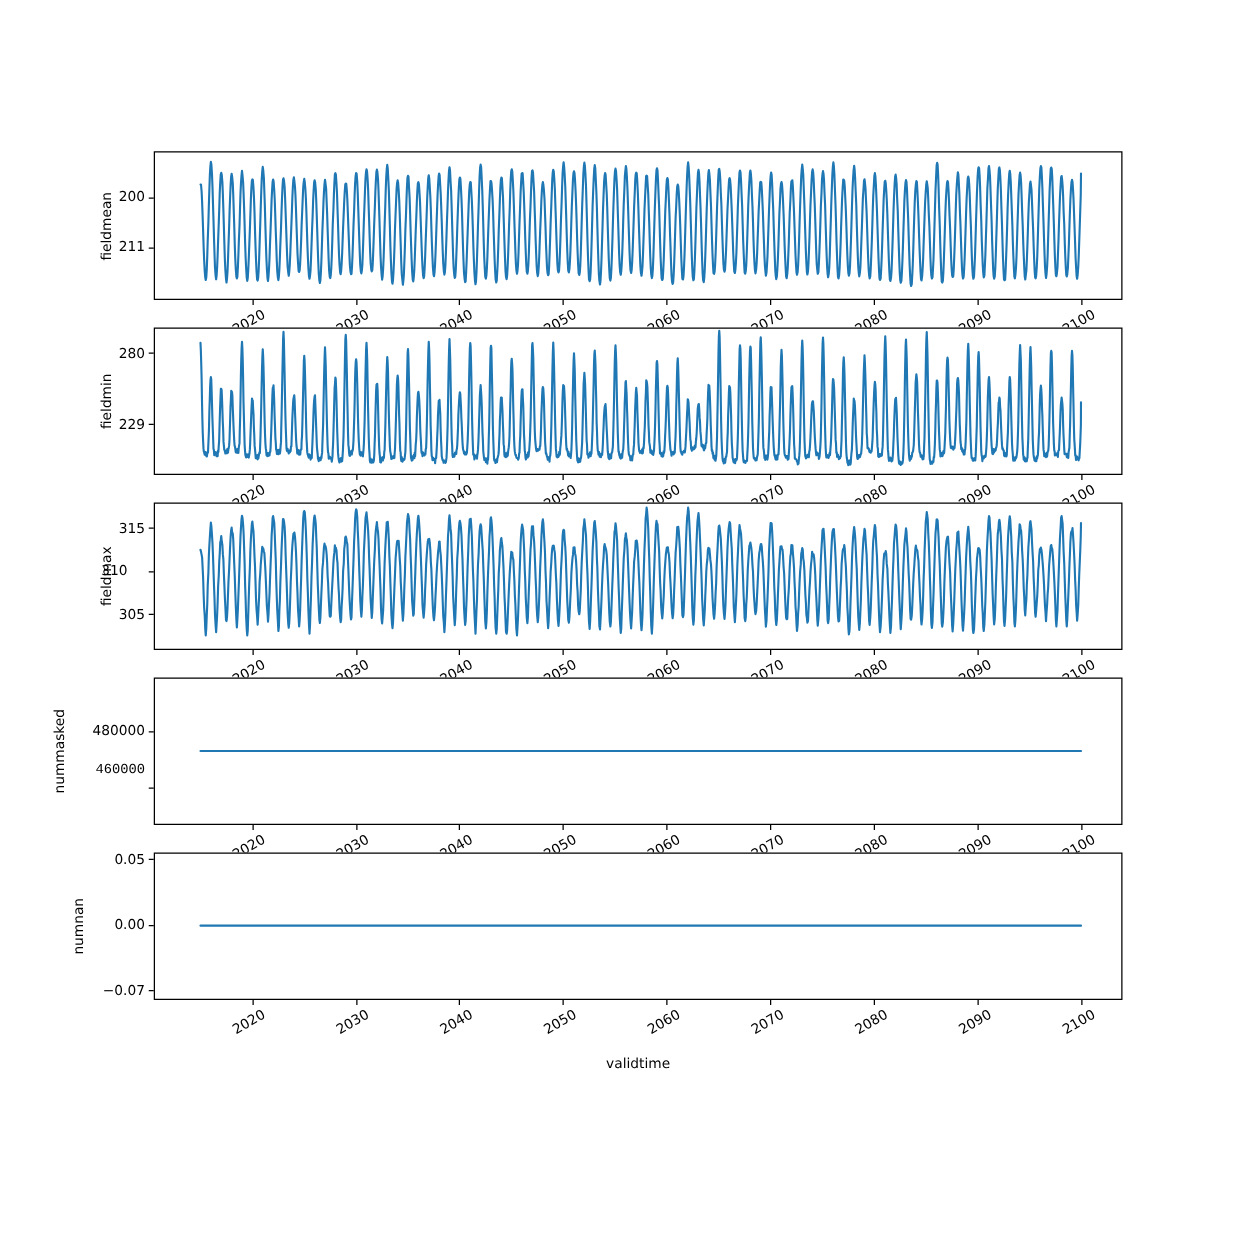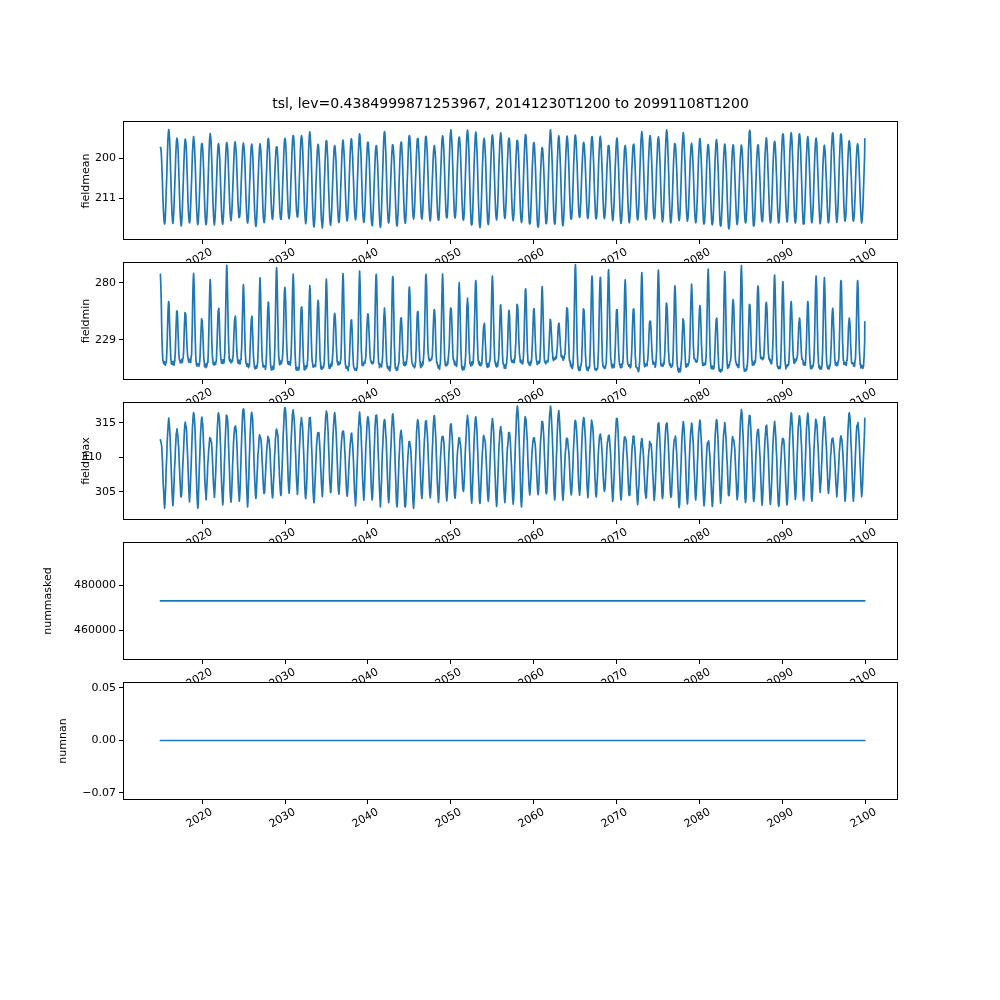--- a/index.html
+++ b/index.html
@@ -11,21 +11,20 @@
   .panel svg{position:absolute;left:0;top:0;}
   .ytick-label{position:absolute;width:70px;text-align:right;font-size:11px;line-height:14px;white-space:nowrap;}
   .xtick-label{position:absolute;font-size:11px;line-height:13px;white-space:nowrap;transform-origin:100% 0;transform:rotate(-30deg);}
   .ylabel{position:absolute;width:200px;text-align:center;font-size:11px;line-height:14px;transform:rotate(-90deg);}
   .tickmark{position:absolute;background:#000;}
 </style>
 </head>
 <body>
 
 <div class="figure">
-  <div class="title">tsl, lev=0.4384999871253967, 20141230T1200 to 20991108T1200</div>
   <div id="plots">
       <div class="panel" style="left: 123px; top: 121px; width: 775px; height: 119px;">
         <svg width="773" height="117">
           <polyline points="36.4,25.6 36.8,25.6 37.3,31.4 37.7,39.9 38.1,50.9 38.5,62.7 38.9,75.5 39.3,85.6 39.8,95.1 40.2,100.0 40.6,102.0 41.0,100.1 41.4,93.7 41.8,83.1 42.2,69.8 42.7,56.3 43.1,41.7 43.5,29.4 43.9,17.7 44.3,11.0 44.7,7.5 45.1,9.6 45.6,17.4 46.0,27.9 46.4,41.3 46.8,54.4 47.2,68.4 47.6,80.7 48.0,92.1 48.5,98.7 48.9,101.4 49.3,98.2 49.7,91.7 50.1,82.4 50.5,70.3 51.0,56.8 51.4,45.0 51.8,31.8 52.2,23.9 52.6,17.7 53.0,16.2 53.4,17.8 53.9,23.9 54.3,33.8 54.7,45.7 55.1,59.3 55.5,72.8 55.9,85.6 56.3,94.2 56.8,101.1 57.2,104.0 57.6,100.9 58.0,95.3 58.4,85.6 58.8,73.6 59.3,59.6 59.7,46.1 60.1,35.5 60.5,26.0 60.9,19.5 61.3,17.0 61.7,19.3 62.2,24.4 62.6,34.0 63.0,46.5 63.4,59.0 63.8,73.3 64.2,84.6 64.6,93.0 65.1,99.3 65.5,100.8 65.9,99.3 66.3,91.9 66.7,82.2 67.1,70.4 67.6,58.8 68.0,45.4 68.4,32.4 68.8,24.3 69.2,18.4 69.6,14.7 70.0,18.2 70.5,23.8 70.9,33.9 71.3,44.8 71.7,58.1 72.1,72.5 72.5,83.8 72.9,92.3 73.4,100.3 73.8,102.7 74.2,100.4 74.6,94.0 75.0,85.3 75.4,74.7 75.9,61.6 76.3,49.6 76.7,37.5 77.1,28.5 77.5,22.6 77.9,21.5 78.3,22.0 78.8,28.4 79.2,36.7 79.6,47.9 80.0,62.3 80.4,74.9 80.8,85.6 81.2,94.6 81.7,101.7 82.1,102.5 82.5,100.5 82.9,94.7 83.3,85.2 83.7,72.7 84.2,57.1 84.6,43.6 85.0,31.7 85.4,21.0 85.8,15.0 86.2,11.5 86.6,14.4 87.1,20.5 87.5,32.0 87.9,43.5 88.3,58.4 88.7,72.0 89.1,84.4 89.5,92.8 90.0,100.6 90.4,102.8 90.8,99.1 91.2,93.2 91.6,84.9 92.0,73.3 92.5,60.5 92.9,49.1 93.3,37.3 93.7,29.6 94.1,23.3 94.5,21.6 94.9,23.2 95.4,30.4 95.8,38.2 96.2,49.8 96.6,62.8 97.0,73.5 97.4,85.9 97.8,94.9 98.3,100.3 98.7,102.1 99.1,99.2 99.5,93.3 99.9,84.2 100.3,73.0 100.8,60.6 101.2,47.7 101.6,36.8 102.0,27.7 102.4,21.9 102.8,20.6 103.2,22.4 103.7,27.6 104.1,37.0 104.5,48.2 104.9,59.8 105.3,71.7 105.7,82.4 106.1,91.3 106.6,96.1 107.0,98.6 107.4,95.5 107.8,90.2 108.2,81.6 108.6,70.7 109.1,57.9 109.5,47.3 109.9,35.8 110.3,27.3 110.7,21.7 111.1,19.9 111.5,22.9 112.0,27.6 112.4,35.0 112.8,46.0 113.2,58.1 113.6,69.4 114.0,80.7 114.4,87.8 114.9,95.0 115.3,95.6 115.7,94.4 116.1,89.5 116.5,80.7 116.9,70.8 117.3,57.9 117.8,46.0 118.2,36.4 118.6,27.4 119.0,23.5 119.4,21.1 119.8,23.6 120.3,29.4 120.7,36.7 121.1,47.4 121.5,60.7 121.9,73.3 122.3,83.6 122.7,92.4 123.2,99.1 123.6,101.0 124.0,98.7 124.4,94.7 124.8,85.7 125.2,74.5 125.6,63.0 126.1,50.9 126.5,38.6 126.9,30.6 127.3,24.0 127.7,22.2 128.1,23.9 128.6,29.5 129.0,38.9 129.4,50.7 129.8,63.1 130.2,76.4 130.6,87.4 131.0,96.7 131.5,102.5 131.9,104.4 132.3,102.2 132.7,96.1 133.1,87.1 133.5,75.3 133.9,62.7 134.4,50.4 134.8,39.2 135.2,31.1 135.6,25.2 136.0,21.8 136.4,25.0 136.9,29.0 137.3,39.3 137.7,48.9 138.1,61.6 138.5,73.3 138.9,85.4 139.3,94.3 139.8,99.5 140.2,100.5 140.6,98.3 141.0,92.8 141.4,83.9 141.8,71.8 142.2,57.6 142.7,46.2 143.1,34.3 143.5,24.6 143.9,17.5 144.3,16.5 144.7,17.6 145.2,25.2 145.6,32.6 146.0,45.1 146.4,56.8 146.8,69.9 147.2,81.4 147.6,89.3 148.1,95.8 148.5,97.4 148.9,94.9 149.3,89.2 149.7,81.2 150.1,70.4 150.5,59.6 151.0,47.9 151.4,38.6 151.8,31.2 152.2,25.8 152.6,24.8 153.0,25.1 153.5,31.0 153.9,38.5 154.3,49.0 154.7,59.9 155.1,70.3 155.5,81.0 155.9,90.1 156.4,95.5 156.8,97.3 157.2,97.2 157.6,91.4 158.0,82.6 158.4,71.0 158.8,58.3 159.3,46.2 159.7,33.8 160.1,24.5 160.5,18.9 160.9,16.4 161.3,17.1 161.8,23.4 162.2,32.8 162.6,44.9 163.0,56.9 163.4,69.0 163.8,80.4 164.2,90.0 164.7,95.4 165.1,96.7 165.5,94.5 165.9,89.6 166.3,79.2 166.7,67.6 167.1,54.6 167.6,41.4 168.0,30.2 168.4,20.9 168.8,15.6 169.2,13.5 169.6,14.6 170.1,21.4 170.5,29.8 170.9,42.6 171.3,54.4 171.7,67.2 172.1,79.3 172.5,88.1 173.0,93.5 173.4,95.1 173.8,94.3 174.2,89.0 174.6,78.9 175.0,67.6 175.4,55.8 175.9,43.2 176.3,31.1 176.7,22.5 177.1,15.8 177.5,13.7 177.9,15.4 178.4,21.2 178.8,30.4 179.2,42.7 179.6,55.2 180.0,68.7 180.4,81.9 180.8,91.1 181.3,97.9 181.7,101.7 182.1,99.0 182.5,93.3 182.9,84.2 183.3,72.0 183.7,58.1 184.2,43.4 184.6,29.5 185.0,19.4 185.4,13.2 185.8,9.9 186.2,12.9 186.6,20.4 187.1,31.1 187.5,44.8 187.9,59.0 188.3,74.7 188.7,86.1 189.1,95.8 189.6,103.4 190.0,105.0 190.4,102.0 190.8,95.6 191.2,86.5 191.6,74.8 192.0,60.8 192.5,48.0 192.9,38.4 193.3,28.7 193.7,24.3 194.1,22.3 194.5,24.2 194.9,29.6 195.4,38.8 195.8,49.6 196.2,62.4 196.6,74.8 197.0,87.9 197.4,97.1 197.9,102.0 198.3,105.8 198.7,102.5 199.1,97.5 199.5,87.5 199.9,76.1 200.3,61.9 200.8,49.5 201.2,37.3 201.6,26.8 202.0,20.0 202.4,18.6 202.8,19.4 203.2,27.6 203.7,36.4 204.1,48.8 204.5,62.7 204.9,74.5 205.3,85.7 205.7,95.1 206.2,101.8 206.6,103.1 207.0,99.9 207.4,94.5 207.8,85.2 208.2,73.7 208.6,62.0 209.1,50.1 209.5,38.8 209.9,30.2 210.3,24.7 210.7,23.7 211.1,25.3 211.5,30.7 212.0,39.1 212.4,50.0 212.8,61.2 213.2,72.6 213.6,83.3 214.0,91.5 214.5,98.7 214.9,100.5 215.3,99.1 215.7,92.9 216.1,83.8 216.5,72.2 216.9,61.4 217.4,47.5 217.8,35.6 218.2,27.3 218.6,20.4 219.0,18.2 219.4,20.9 219.8,27.4 220.3,36.1 220.7,46.3 221.1,60.1 221.5,72.2 221.9,82.5 222.3,91.5 222.8,97.5 223.2,99.0 223.6,96.1 224.0,90.3 224.4,81.2 224.8,70.4 225.2,58.0 225.7,44.1 226.1,33.0 226.5,25.0 226.9,19.0 227.3,16.8 227.7,18.1 228.1,25.0 228.6,33.7 229.0,44.4 229.4,55.5 229.8,68.1 230.2,79.3 230.6,88.7 231.1,95.3 231.5,97.7 231.9,95.8 232.3,90.5 232.7,80.7 233.1,69.6 233.5,56.7 234.0,43.2 234.4,30.8 234.8,21.8 235.2,14.8 235.6,11.8 236.0,14.2 236.4,22.4 236.9,30.6 237.3,43.0 237.7,56.8 238.1,69.9 238.5,82.9 238.9,91.9 239.4,97.9 239.8,100.3 240.2,99.4 240.6,94.0 241.0,84.3 241.4,73.5 241.8,60.8 242.3,46.6 242.7,36.6 243.1,27.4 243.5,21.4 243.9,20.0 244.3,20.9 244.7,27.5 245.2,37.5 245.6,48.1 246.0,62.4 246.4,75.5 246.8,86.6 247.2,96.1 247.7,101.2 248.1,103.7 248.5,103.2 248.9,95.9 249.3,86.7 249.7,75.6 250.1,64.5 250.6,51.0 251.0,40.1 251.4,30.6 251.8,25.8 252.2,23.7 252.6,23.8 253.0,30.3 253.5,39.0 253.9,49.5 254.3,61.5 254.7,75.3 255.1,86.2 255.5,95.5 256.0,102.7 256.4,105.4 256.8,103.1 257.2,95.7 257.6,84.6 258.0,71.9 258.4,58.2 258.9,43.5 259.3,29.7 259.7,18.7 260.1,12.0 260.5,9.7 260.9,11.5 261.3,19.7 261.8,30.5 262.2,43.0 262.6,57.2 263.0,72.3 263.4,84.3 263.8,92.5 264.2,99.4 264.7,100.9 265.1,98.5 265.5,92.7 265.9,83.9 266.3,71.5 266.7,59.8 267.2,46.9 267.6,36.8 268.0,29.2 268.4,22.8 268.8,22.8 269.2,24.6 269.6,29.9 270.1,38.5 270.5,48.4 270.9,62.3 271.3,73.9 271.7,85.7 272.1,94.6 272.5,101.5 273.0,104.0 273.4,102.4 273.8,95.4 274.2,87.4 274.6,75.9 275.0,62.2 275.5,49.3 275.9,38.0 276.3,28.0 276.7,21.9 277.1,20.1 277.5,20.4 277.9,27.5 278.4,35.8 278.8,48.1 279.2,60.6 279.6,73.1 280.0,84.6 280.4,94.7 280.8,99.4 281.3,101.3 281.7,98.5 282.1,91.3 282.5,81.8 282.9,69.9 283.3,57.0 283.8,44.3 284.2,30.7 284.6,20.9 285.0,14.8 285.4,13.5 285.8,15.0 286.2,21.2 286.7,31.0 287.1,42.4 287.5,55.2 287.9,67.1 288.3,78.7 288.7,88.6 289.1,94.2 289.6,97.0 290.0,94.6 290.4,89.8 290.8,80.6 291.2,68.2 291.6,56.3 292.1,43.3 292.5,31.6 292.9,23.7 293.3,17.0 293.7,16.5 294.1,16.6 294.5,23.1 295.0,32.4 295.4,43.3 295.8,55.6 296.2,68.8 296.6,79.7 297.0,89.1 297.4,95.4 297.9,97.0 298.3,94.8 298.7,89.5 299.1,80.2 299.5,67.9 299.9,54.9 300.4,42.8 300.8,31.7 301.2,21.1 301.6,14.8 302.0,14.3 302.4,16.0 302.8,23.1 303.3,31.4 303.7,44.4 304.1,56.0 304.5,69.8 304.9,80.2 305.3,90.4 305.7,96.1 306.2,98.9 306.6,96.8 307.0,91.1 307.4,82.8 307.8,71.4 308.2,61.1 308.7,49.3 309.1,38.4 309.5,30.6 309.9,25.7 310.3,23.7 310.7,25.8 311.1,29.8 311.6,37.3 312.0,48.4 312.4,59.5 312.8,73.1 313.2,82.7 313.6,91.9 314.0,96.2 314.5,98.2 314.9,97.4 315.3,91.2 315.7,80.4 316.1,69.3 316.5,56.4 317.0,43.3 317.4,32.2 317.8,21.7 318.2,15.9 318.6,13.8 319.0,15.3 319.4,20.6 319.9,29.8 320.3,42.3 320.7,53.6 321.1,66.7 321.5,78.4 321.9,89.0 322.3,94.3 322.8,96.0 323.2,94.9 323.6,88.7 324.0,79.1 324.4,66.8 324.8,53.0 325.3,39.8 325.7,27.0 326.1,16.2 326.5,11.1 326.9,7.8 327.3,11.3 327.7,17.3 328.2,27.0 328.6,39.5 329.0,52.3 329.4,66.2 329.8,78.3 330.2,88.0 330.6,94.5 331.1,95.9 331.5,93.5 331.9,88.2 332.3,79.5 332.7,67.7 333.1,53.8 333.5,41.8 334.0,30.1 334.4,21.0 334.8,16.4 335.2,15.0 335.6,16.5 336.0,21.6 336.5,31.7 336.9,42.1 337.3,54.7 337.7,68.6 338.1,80.2 338.5,89.3 338.9,96.6 339.4,98.0 339.8,96.2 340.2,90.9 340.6,81.2 341.0,68.1 341.4,54.0 341.8,40.9 342.3,27.8 342.7,16.9 343.1,11.2 343.5,8.1 343.9,10.7 344.3,16.6 344.8,26.8 345.2,40.6 345.6,55.4 346.0,70.7 346.4,83.4 346.8,93.6 347.2,101.6 347.7,103.0 348.1,101.7 348.5,95.9 348.9,85.1 349.3,71.5 349.7,56.9 350.1,42.2 350.6,29.4 351.0,20.2 351.4,13.0 351.8,10.1 352.2,12.6 352.6,20.8 353.1,31.9 353.5,43.8 353.9,59.5 354.3,74.2 354.7,86.5 355.1,97.4 355.5,102.5 356.0,105.6 356.4,102.6 356.8,95.6 357.2,85.6 357.6,72.9 358.0,60.0 358.4,45.9 358.9,32.9 359.3,23.2 359.7,18.4 360.1,16.4 360.5,17.8 360.9,24.9 361.4,33.4 361.8,44.8 362.2,59.2 362.6,72.1 363.0,84.8 363.4,93.3 363.8,100.4 364.3,102.5 364.7,100.3 365.1,93.6 365.5,83.1 365.9,71.0 366.3,57.2 366.7,44.0 367.2,30.6 367.6,20.5 368.0,14.8 368.4,12.9 368.8,14.8 369.2,20.6 369.7,29.9 370.1,43.1 370.5,55.6 370.9,68.1 371.3,80.9 371.7,90.1 372.1,95.4 372.6,97.8 373.0,94.9 373.4,88.9 373.8,80.4 374.2,68.5 374.6,53.5 375.0,40.8 375.5,29.6 375.9,18.9 376.3,14.5 376.7,10.8 377.1,13.2 377.5,19.2 378.0,30.2 378.4,42.1 378.8,54.4 379.2,66.8 379.6,79.0 380.0,88.2 380.4,94.3 380.9,96.4 381.3,94.2 381.7,88.2 382.1,79.2 382.5,67.8 382.9,55.6 383.3,43.3 383.8,32.2 384.2,21.9 384.6,17.2 385.0,16.1 385.4,16.8 385.8,22.5 386.3,33.0 386.7,44.4 387.1,57.7 387.5,69.7 387.9,81.3 388.3,90.9 388.7,96.0 389.2,98.6 389.6,95.6 390.0,90.9 390.4,81.5 390.8,69.8 391.2,58.8 391.6,45.5 392.1,34.6 392.5,26.2 392.9,18.8 393.3,18.5 393.7,19.0 394.1,25.6 394.6,33.7 395.0,46.2 395.4,57.2 395.8,71.1 396.2,83.1 396.6,92.2 397.0,97.7 397.5,100.5 397.9,98.6 398.3,92.9 398.7,83.2 399.1,69.8 399.5,56.2 399.9,43.6 400.4,30.2 400.8,20.3 401.2,14.0 401.6,12.6 402.0,14.3 402.4,22.2 402.8,32.1 403.3,43.9 403.7,58.2 404.1,72.1 404.5,84.4 404.9,93.3 405.3,100.7 405.8,102.0 406.2,101.1 406.6,94.4 407.0,85.7 407.4,73.2 407.8,60.6 408.2,47.1 408.7,36.8 409.1,27.3 409.5,21.7 409.9,20.5 410.3,21.5 410.7,28.2 411.1,37.6 411.6,49.9 412.0,64.0 412.4,75.4 412.8,87.6 413.2,97.8 413.6,103.2 414.1,105.1 414.5,104.1 414.9,98.4 415.3,89.6 415.7,77.7 416.1,64.4 416.5,51.9 417.0,42.1 417.4,32.6 417.8,27.0 418.2,25.6 418.6,26.9 419.0,31.9 419.4,39.3 419.9,50.5 420.3,62.0 420.7,74.7 421.1,86.1 421.5,94.8 421.9,101.2 422.4,101.6 422.8,98.9 423.2,92.0 423.6,82.3 424.0,69.7 424.4,55.9 424.8,42.6 425.3,28.0 425.7,18.2 426.1,11.3 426.5,7.8 426.9,11.4 427.3,18.0 427.7,27.9 428.2,40.9 428.6,54.5 429.0,68.6 429.4,81.7 429.8,92.2 430.2,99.4 430.7,102.2 431.1,101.3 431.5,94.9 431.9,85.4 432.3,73.3 432.7,59.3 433.1,44.6 433.6,32.8 434.0,23.0 434.4,16.0 434.8,13.9 435.2,16.2 435.6,23.3 436.0,33.4 436.5,46.3 436.9,59.1 437.3,73.9 437.7,86.3 438.1,96.5 438.5,101.9 439.0,103.7 439.4,100.3 439.8,93.7 440.2,83.5 440.6,71.7 441.0,57.8 441.4,44.5 441.9,31.6 442.3,23.0 442.7,16.5 443.1,14.0 443.5,17.1 443.9,21.8 444.3,31.4 444.8,43.1 445.2,56.9 445.6,70.2 446.0,81.4 446.4,90.1 446.8,96.5 447.3,97.1 447.7,95.2 448.1,89.6 448.5,80.5 448.9,68.5 449.3,55.3 449.7,42.3 450.2,29.5 450.6,20.1 451.0,13.8 451.4,13.1 451.8,15.6 452.2,21.2 452.6,31.3 453.1,41.6 453.5,55.0 453.9,67.6 454.3,78.3 454.7,88.4 455.1,93.6 455.6,95.4 456.0,93.9 456.4,87.4 456.8,79.5 457.2,68.2 457.6,56.6 458.0,45.4 458.5,35.9 458.9,27.4 459.3,21.5 459.7,20.5 460.1,22.1 460.5,26.7 460.9,34.8 461.4,46.3 461.8,57.2 462.2,68.8 462.6,80.6 463.0,88.4 463.4,95.1 463.9,96.4 464.3,93.8 464.7,88.6 465.1,80.8 465.5,68.6 465.9,56.6 466.3,43.0 466.8,31.5 467.2,22.4 467.6,15.8 468.0,14.5 468.4,15.9 468.8,22.0 469.2,31.6 469.7,42.6 470.1,56.2 470.5,69.5 470.9,79.4 471.3,88.7 471.7,96.0 472.2,96.9 472.6,94.9 473.0,90.1 473.4,80.6 473.8,68.5 474.2,56.0 474.6,42.0 475.1,30.4 475.5,22.9 475.9,16.3 476.3,14.4 476.7,17.0 477.1,22.4 477.5,33.0 478.0,43.9 478.4,55.7 478.8,70.0 479.2,80.9 479.6,88.9 480.0,94.7 480.4,96.7 480.9,93.7 481.3,88.8 481.7,80.8 482.1,69.1 482.5,58.9 482.9,47.3 483.4,37.5 483.8,29.7 484.2,23.9 484.6,23.5 485.0,23.7 485.4,28.6 485.8,36.5 486.3,47.6 486.7,59.5 487.1,70.4 487.5,81.7 487.9,90.0 488.3,94.8 488.7,98.6 489.2,96.0 489.6,90.0 490.0,82.9 490.4,70.9 490.8,58.9 491.2,46.6 491.7,34.1 492.1,24.3 492.5,18.9 492.9,16.0 493.3,17.8 493.7,24.9 494.1,35.2 494.6,45.9 495.0,59.5 495.4,71.8 495.8,83.2 496.2,93.8 496.6,98.6 497.0,101.3 497.5,99.1 497.9,92.9 498.3,85.3 498.7,74.7 499.1,61.2 499.5,48.7 500.0,38.6 500.4,28.8 500.8,24.9 501.2,23.6 501.6,25.4 502.0,30.8 502.4,38.4 502.9,50.1 503.3,61.6 503.7,74.5 504.1,84.1 504.5,92.4 504.9,99.1 505.3,100.6 505.8,97.3 506.2,92.1 506.6,83.1 507.0,73.0 507.4,59.5 507.8,47.7 508.3,38.4 508.7,28.6 509.1,23.2 509.5,22.7 509.9,22.2 510.3,27.4 510.7,36.1 511.2,47.3 511.6,58.8 512.0,70.6 512.4,81.8 512.8,90.0 513.2,96.0 513.6,97.8 514.1,95.7 514.5,90.4 514.9,80.7 515.3,68.7 515.7,54.7 516.1,42.4 516.6,29.0 517.0,18.6 517.4,13.2 517.8,9.6 518.2,13.0 518.6,17.8 519.0,28.6 519.5,41.6 519.9,54.5 520.3,67.1 520.7,79.3 521.1,88.2 521.5,95.6 521.9,97.6 522.4,95.0 522.8,88.1 523.2,78.3 523.6,67.4 524.0,53.5 524.4,41.4 524.9,30.7 525.3,21.4 525.7,15.5 526.1,13.5 526.5,15.5 526.9,21.3 527.3,30.9 527.8,42.0 528.2,54.2 528.6,67.2 529.0,79.8 529.4,89.5 529.8,93.7 530.2,97.0 530.7,95.7 531.1,89.1 531.5,79.5 531.9,69.2 532.3,56.2 532.7,42.6 533.2,32.5 533.6,21.5 534.0,17.2 534.4,14.9 534.8,16.9 535.2,21.9 535.6,31.9 536.1,42.5 536.5,56.8 536.9,70.0 537.3,82.1 537.7,91.5 538.1,97.3 538.5,99.8 539.0,96.9 539.4,92.1 539.8,82.6 540.2,68.6 540.6,55.9 541.0,41.6 541.5,27.8 541.9,17.5 542.3,11.2 542.7,7.9 543.1,11.0 543.5,17.4 543.9,28.6 544.4,41.8 544.8,55.3 545.2,70.7 545.6,82.2 546.0,93.2 546.4,99.6 546.8,100.8 547.3,98.2 547.7,92.3 548.1,83.4 548.5,72.7 548.9,59.0 549.3,47.8 549.7,36.7 550.2,27.3 550.6,21.7 551.0,21.8 551.4,22.7 551.8,27.4 552.2,36.0 552.7,46.9 553.1,58.8 553.5,71.7 553.9,82.5 554.3,91.3 554.7,96.6 555.1,98.5 555.6,96.6 556.0,91.3 556.4,80.8 556.8,69.6 557.2,55.9 557.6,42.2 558.0,29.8 558.5,19.8 558.9,14.1 559.3,10.6 559.7,13.8 560.1,20.7 560.5,30.2 561.0,41.6 561.4,56.5 561.8,69.6 562.2,81.7 562.6,91.3 563.0,96.3 563.4,99.1 563.9,96.3 564.3,91.9 564.7,81.9 565.1,70.7 565.5,60.1 565.9,47.9 566.3,36.7 566.8,29.4 567.2,22.7 567.6,21.4 568.0,24.4 568.4,28.9 568.8,37.9 569.3,48.1 569.7,60.4 570.1,73.0 570.5,84.0 570.9,93.2 571.3,98.3 571.7,100.7 572.2,99.1 572.6,92.7 573.0,83.0 573.4,72.5 573.8,60.0 574.2,46.1 574.6,34.7 575.1,25.8 575.5,18.7 575.9,16.5 576.3,19.1 576.7,25.7 577.1,34.8 577.6,47.5 578.0,60.0 578.4,72.5 578.8,84.5 579.2,94.0 579.6,100.9 580.0,102.0 580.5,100.9 580.9,94.3 581.3,85.7 581.7,74.9 582.1,61.7 582.5,50.3 582.9,37.9 583.4,28.9 583.8,23.3 584.2,22.6 584.6,24.8 585.0,30.5 585.4,37.6 585.9,49.9 586.3,62.9 586.7,75.2 587.1,86.6 587.5,95.5 587.9,101.7 588.3,102.8 588.8,100.5 589.2,95.3 589.6,85.3 590.0,73.5 590.4,60.7 590.8,46.9 591.2,36.0 591.7,25.5 592.1,19.4 592.5,17.7 592.9,20.4 593.3,25.2 593.7,36.6 594.2,46.9 594.6,61.5 595.0,74.0 595.4,86.3 595.8,96.5 596.2,102.2 596.6,104.2 597.1,102.7 597.5,96.3 597.9,87.6 598.3,76.7 598.7,63.1 599.1,51.0 599.5,38.7 600.0,29.3 600.4,24.0 600.8,22.1 601.2,23.6 601.6,29.9 602.0,40.4 602.5,52.0 602.9,65.1 603.3,78.3 603.7,90.0 604.1,98.5 604.5,105.1 604.9,106.8 605.4,105.3 605.8,98.4 606.2,90.2 606.6,77.8 607.0,63.8 607.4,51.3 607.8,39.5 608.3,29.7 608.7,25.4 609.1,22.9 609.5,23.6 609.9,30.5 610.3,39.0 610.8,51.6 611.2,64.4 611.6,76.0 612.0,85.8 612.4,94.9 612.8,101.1 613.2,102.4 613.7,99.1 614.1,93.3 614.5,85.3 614.9,72.7 615.3,61.5 615.7,50.2 616.1,39.8 616.6,31.2 617.0,25.5 617.4,23.0 617.8,25.5 618.2,28.6 618.6,37.4 619.0,48.3 619.5,58.9 619.9,71.0 620.3,83.5 620.7,93.5 621.1,98.7 621.5,100.8 622.0,99.8 622.4,93.2 622.8,85.4 623.2,71.7 623.6,57.8 624.0,43.8 624.4,30.1 624.9,19.2 625.3,10.4 625.7,8.3 626.1,9.8 626.5,18.0 626.9,29.3 627.3,44.3 627.8,58.1 628.2,73.0 628.6,85.6 629.0,96.3 629.4,103.3 629.8,104.1 630.3,102.5 630.7,95.8 631.1,85.8 631.5,73.8 631.9,61.4 632.3,48.0 632.7,37.8 633.2,29.6 633.6,24.4 634.0,22.8 634.4,23.7 634.8,30.0 635.2,38.7 635.6,49.8 636.1,61.0 636.5,73.2 636.9,84.8 637.3,92.9 637.7,98.2 638.1,99.6 638.6,99.0 639.0,93.1 639.4,83.1 639.8,72.2 640.2,59.5 640.6,45.6 641.0,33.5 641.5,24.9 641.9,19.7 642.3,15.8 642.7,17.8 643.1,25.0 643.5,33.4 643.9,46.0 644.4,58.7 644.8,71.1 645.2,82.8 645.6,93.0 646.0,98.2 646.4,100.8 646.9,99.5 647.3,93.3 647.7,84.9 648.1,73.2 648.5,60.7 648.9,47.5 649.3,36.7 649.8,27.4 650.2,20.7 650.6,19.3 651.0,20.8 651.4,26.0 651.8,34.6 652.2,46.2 652.7,58.9 653.1,72.0 653.5,84.4 653.9,93.1 654.3,98.9 654.7,101.0 655.2,99.3 655.6,91.6 656.0,82.5 656.4,69.8 656.8,55.8 657.2,43.2 657.6,31.1 658.1,19.3 658.5,13.4 658.9,11.8 659.3,12.6 659.7,18.6 660.1,28.5 660.5,41.7 661.0,54.2 661.4,69.5 661.8,80.3 662.2,90.4 662.6,96.5 663.0,99.9 663.5,98.5 663.9,90.5 664.3,81.7 664.7,68.8 665.1,56.3 665.5,42.6 665.9,28.6 666.4,20.4 666.8,12.5 667.2,10.8 667.6,14.1 668.0,19.0 668.4,29.6 668.8,41.2 669.3,55.3 669.7,70.7 670.1,82.0 670.5,92.9 670.9,98.9 671.3,100.9 671.8,99.1 672.2,93.0 672.6,82.9 673.0,69.5 673.4,56.7 673.8,42.7 674.2,29.3 674.7,19.8 675.1,13.0 675.5,11.9 675.9,14.2 676.3,20.9 676.7,29.9 677.1,43.3 677.6,57.9 678.0,72.0 678.4,84.8 678.8,93.9 679.2,101.5 679.6,102.2 680.1,101.7 680.5,94.4 680.9,84.0 681.3,72.5 681.7,59.7 682.1,44.5 682.5,33.6 683.0,23.1 683.4,16.8 683.8,14.6 684.2,17.2 684.6,23.5 685.0,33.9 685.4,44.9 685.9,58.4 686.3,72.6 686.7,83.2 687.1,92.4 687.5,99.3 687.9,100.7 688.3,98.1 688.8,92.0 689.2,83.3 689.6,70.7 690.0,57.6 690.4,45.5 690.8,33.3 691.3,23.8 691.7,18.0 692.1,16.1 692.5,18.5 692.9,24.4 693.3,34.9 693.7,46.7 694.2,59.5 694.6,72.3 695.0,82.5 695.4,91.9 695.8,99.2 696.2,101.6 696.6,98.5 697.1,94.3 697.5,85.5 697.9,74.9 698.3,62.8 698.7,50.1 699.1,39.4 699.6,31.4 700.0,25.0 700.4,23.3 700.8,26.3 701.2,29.8 701.6,39.7 702.0,50.0 702.5,61.5 702.9,74.2 703.3,84.8 703.7,94.3 704.1,99.8 704.5,100.7 704.9,98.8 705.4,91.7 705.8,83.2 706.2,70.3 706.6,56.5 707.0,43.1 707.4,29.2 707.9,19.1 708.3,12.8 708.7,10.9 709.1,11.9 709.5,19.2 709.9,28.3 710.3,40.9 710.8,55.5 711.2,68.5 711.6,80.3 712.0,90.9 712.4,96.7 712.8,100.4 713.2,97.9 713.7,91.1 714.1,82.6 714.5,69.0 714.9,55.5 715.3,42.9 715.7,30.2 716.2,19.9 716.6,12.9 717.0,12.0 717.4,13.2 717.8,20.0 718.2,31.5 718.6,42.4 719.1,57.6 719.5,70.6 719.9,83.1 720.3,91.5 720.7,98.0 721.1,99.0 721.5,96.9 722.0,91.5 722.4,80.4 722.8,70.1 723.2,56.9 723.6,45.8 724.0,35.0 724.5,26.1 724.9,19.7 725.3,18.8 725.7,21.8 726.1,26.8 726.5,35.1 726.9,47.4 727.4,57.8 727.8,71.7 728.2,82.5 728.6,91.4 729.0,97.7 729.4,99.1 729.8,97.5 730.3,92.4 730.7,83.2 731.1,73.5 731.5,60.4 731.9,48.3 732.3,37.8 732.8,28.6 733.2,23.6 733.6,21.9 734.0,23.4 734.4,29.3 734.8,37.0 735.2,47.7 735.7,61.6 736.1,73.0 736.5,84.8 736.9,92.2 737.3,98.9 737.7,101.0 738.1,98.1 738.6,91.3 739.0,82.4 739.4,70.6 739.8,58.8 740.2,46.4 740.6,34.2 740.8,16.9" fill="none" stroke="#1f77b4" stroke-width="1.7" stroke-linejoin="round" stroke-linecap="round"></polyline>
         </svg>
       </div>
       <div class="ylabel" style="left: -14px; top: 173.5px;">fieldmean</div>
       <div class="tickmark" style="left: 119px; top: 197.514px; width: 4px; height: 1px;"></div>
       <div class="ytick-label" style="left: 46px; top: 191.014px;">211</div>
       <div class="tickmark" style="left: 119px; top: 157.528px; width: 4px; height: 1px;"></div>
@@ -106,21 +105,21 @@
       <div class="xtick-label" style="right: 211.03px; top: 525px;">2090</div>
       <div class="tickmark" style="left: 865.464px; top: 520px; width: 1px; height: 4px;"></div>
       <div class="xtick-label" style="right: 128.036px; top: 525px;">2100</div>
       <div class="panel" style="left: 123px; top: 542px; width: 775px; height: 118px;">
         <svg width="773" height="116">
           <polyline points="36.4,57.8 740.8,57.8" fill="none" stroke="#1f77b4" stroke-width="1.7" stroke-linejoin="round" stroke-linecap="round"></polyline>
         </svg>
       </div>
       <div class="ylabel" style="left: -52px; top: 594px;">nummasked</div>
       <div class="tickmark" style="left: 119px; top: 629.5px; width: 4px; height: 1px;"></div>
-      <div class="ytick-label" style="left: 46px; top: 623px;">460000</div>
+      <div class="ytick-label" style="left: 46px; top: 609px; font-family: Liberation Mono, monospace;">460000</div>
       <div class="tickmark" style="left: 119px; top: 584.5px; width: 4px; height: 1px;"></div>
       <div class="ytick-label" style="left: 46px; top: 578px;">480000</div>
       <div class="tickmark" style="left: 201.51px; top: 660px; width: 1px; height: 4px;"></div>
       <div class="xtick-label" style="right: 791.99px; top: 665px;">2020</div>
       <div class="tickmark" style="left: 284.505px; top: 660px; width: 1px; height: 4px;"></div>
       <div class="xtick-label" style="right: 708.995px; top: 665px;">2030</div>
       <div class="tickmark" style="left: 367.499px; top: 660px; width: 1px; height: 4px;"></div>
       <div class="xtick-label" style="right: 626.001px; top: 665px;">2040</div>
       <div class="tickmark" style="left: 450.493px; top: 660px; width: 1px; height: 4px;"></div>
       <div class="xtick-label" style="right: 543.007px; top: 665px;">2050</div>
@@ -158,13 +157,14 @@
       <div class="xtick-label" style="right: 460.013px; top: 805px;">2060</div>
       <div class="tickmark" style="left: 616.482px; top: 800px; width: 1px; height: 4px;"></div>
       <div class="xtick-label" style="right: 377.018px; top: 805px;">2070</div>
       <div class="tickmark" style="left: 699.476px; top: 800px; width: 1px; height: 4px;"></div>
       <div class="xtick-label" style="right: 294.024px; top: 805px;">2080</div>
       <div class="tickmark" style="left: 782.47px; top: 800px; width: 1px; height: 4px;"></div>
       <div class="xtick-label" style="right: 211.03px; top: 805px;">2090</div>
       <div class="tickmark" style="left: 865.464px; top: 800px; width: 1px; height: 4px;"></div>
       <div class="xtick-label" style="right: 128.036px; top: 805px;">2100</div>
     </div>
+  <div class="xlabel">validtime</div>
 </div>
 
 </body></html>

